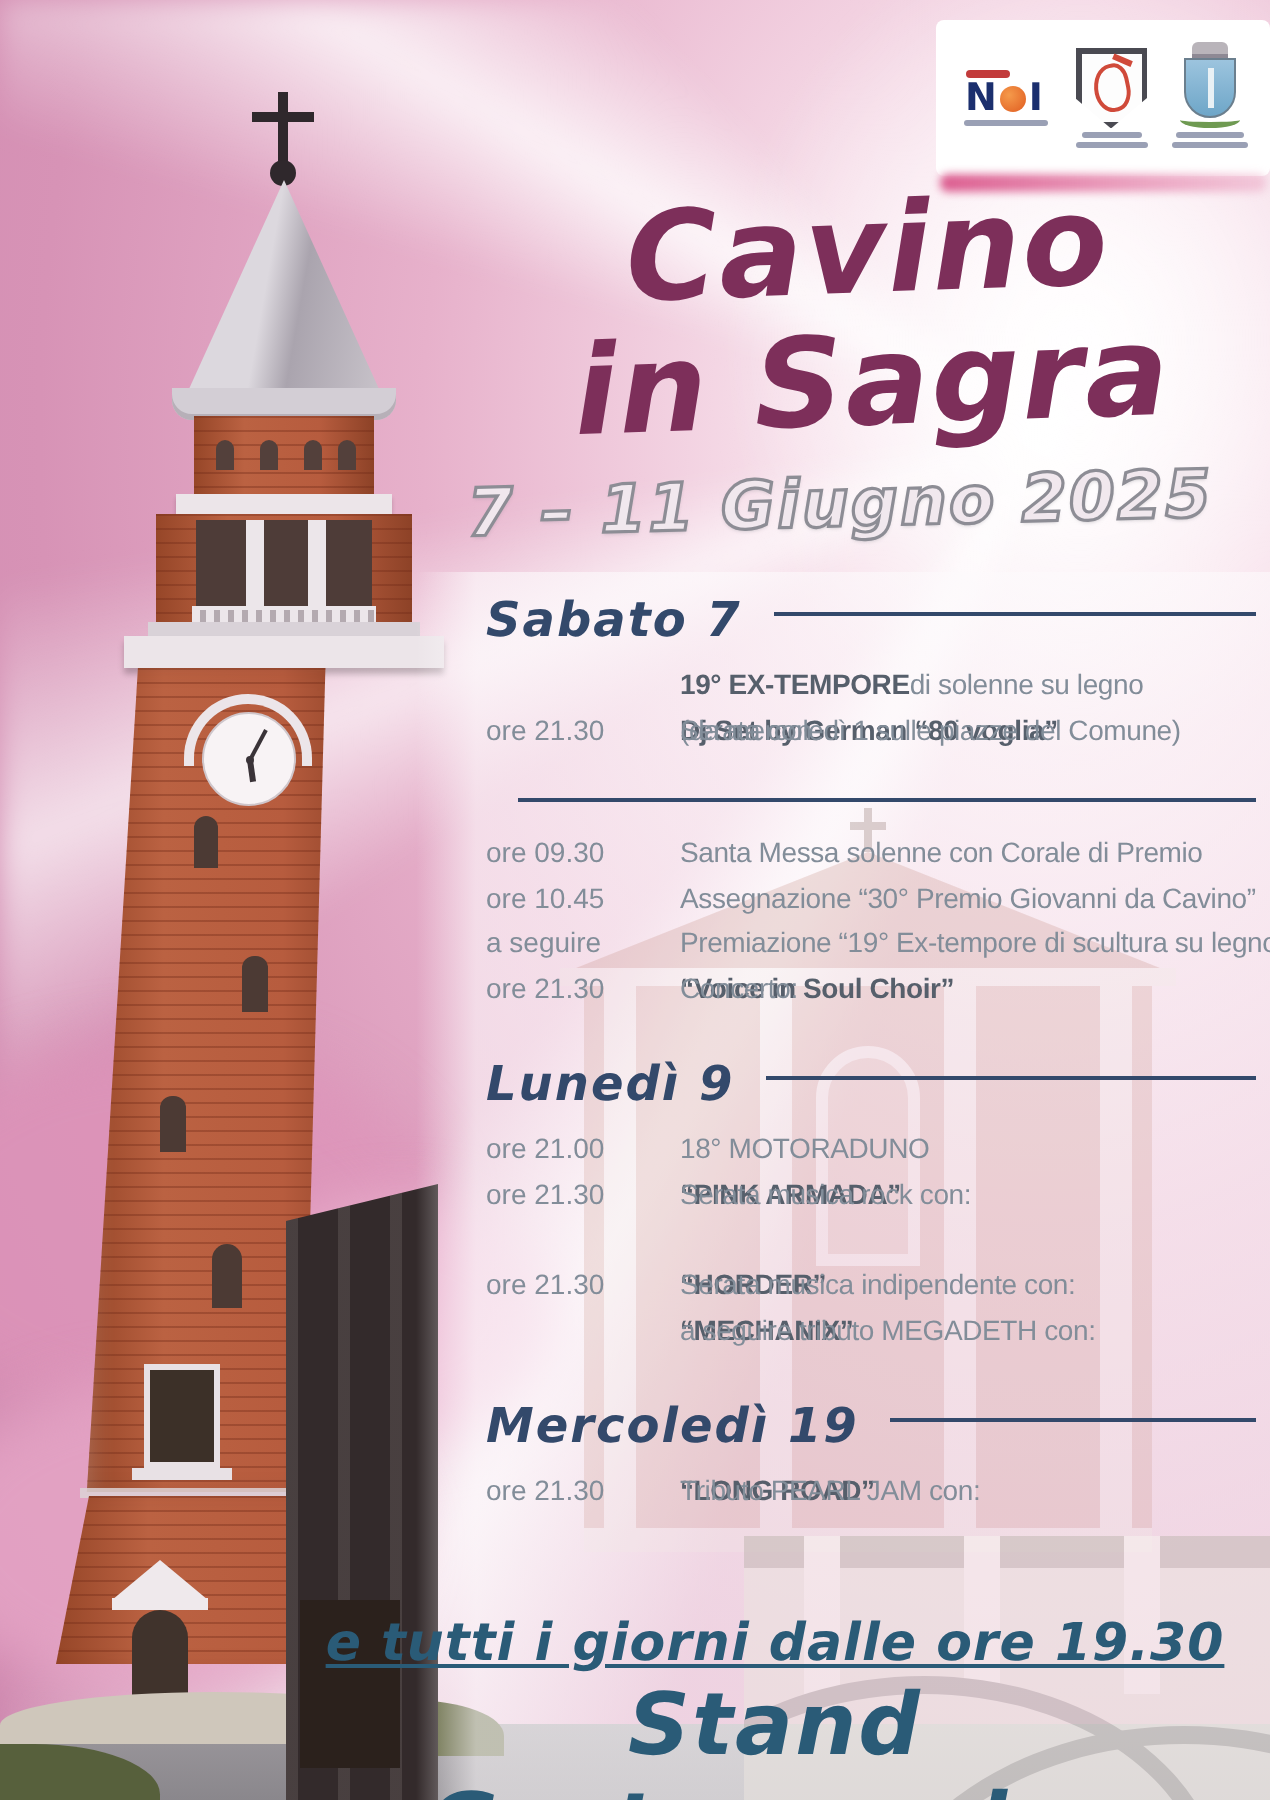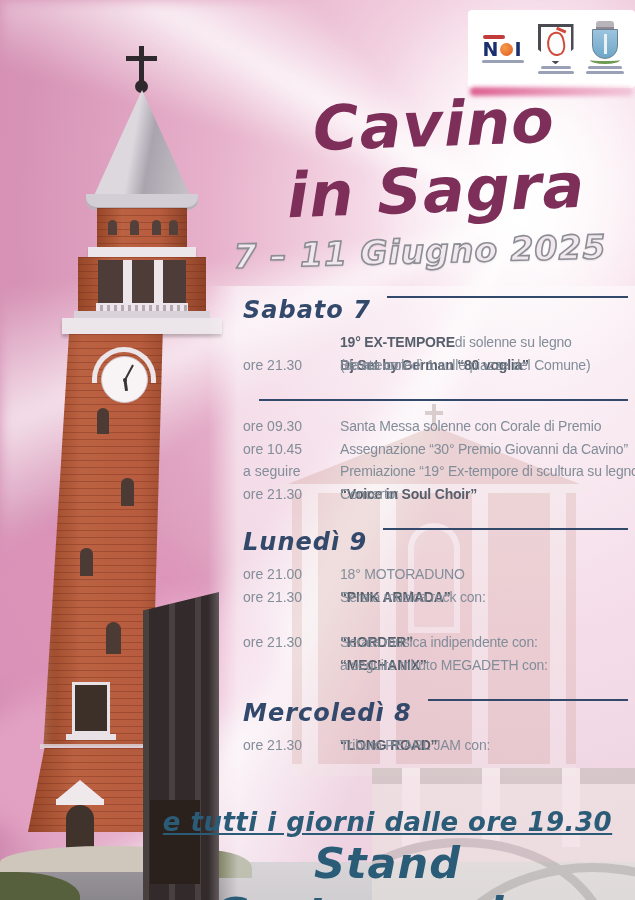--- a/index.html
+++ b/index.html
@@ -131,21 +131,21 @@
   
   .title{left:240px;top:92px;width:390px;text-align:center;transform:rotate(-2deg);
     font-family:"DejaVu Sans",sans-serif;font-style:italic;font-weight:700;
     color:#7d2f5a;line-height:66px;font-size:62px;letter-spacing:1px;}
   .date{left:210px;top:232px;width:420px;text-align:center;transform:rotate(-1.5deg);
     font-family:"DejaVu Sans",sans-serif;font-style:italic;font-weight:700;font-size:33px;
     color:#f1e8ee;-webkit-text-stroke:1.6px #8d8d95;text-shadow:0 1px 2px rgba(120,120,130,.35);letter-spacing:1px;}
 
   .schedule{left:243px;top:296px;width:387px;position:absolute;}
   .schedule .day{position:static;display:block;margin-bottom:23px;}
-  .day-head{position:static;display:flex;align-items:flex-start;margin-bottom:7px;}
+  .day-head{position:static;display:flex;align-items:center;margin-bottom:7px;}
   .day-name{position:static;font-family:"DejaVu Sans",sans-serif;font-style:italic;font-weight:600;
     font-size:24px;color:#33496b;letter-spacing:1px;white-space:nowrap;}
   .day-rule{position:static;flex:1;border-bottom:2px solid #33496b;margin:0 2px 7px 16px;}
   .sched-row{position:static;display:grid;grid-template-columns:97px 1fr;line-height:22.5px;}
   .time{position:static;font-size:14px;color:#828d99;}
   .desc{position:static;font-size:14px;color:#828d99;white-space:nowrap;letter-spacing:-.2px;}
   .desc .bold{position:static;font-weight:700;color:#565f6b;}
 
   .footer{left:140px;top:806px;width:495px;text-align:center;
     font-family:"DejaVu Sans",sans-serif;font-style:italic;color:#2a5b77;}
@@ -350,21 +350,21 @@
             <span>a seguire tributo MEGADETH con:</span>
           </span>
         </div>
         <div class="sched-row">
           <span class="time"></span>
           <span class="desc"><span class="bold">“MECHANIX”</span></span>
         </div>
       </section>
       <section class="day">
         <div class="day-head">
-          <span class="day-name">Mercoledì 8</span>
+          <span class="day-name">Mercoledì 19</span>
           <span class="day-rule"></span>
         </div>
         <div class="sched-row">
           <span class="time">ore 21.30</span>
           <span class="desc"><span>Tributo PEARL JAM con: </span><span class="bold">“LONG ROAD”</span></span>
         </div>
       </section>
     </div>
 
   <div class="footer">

